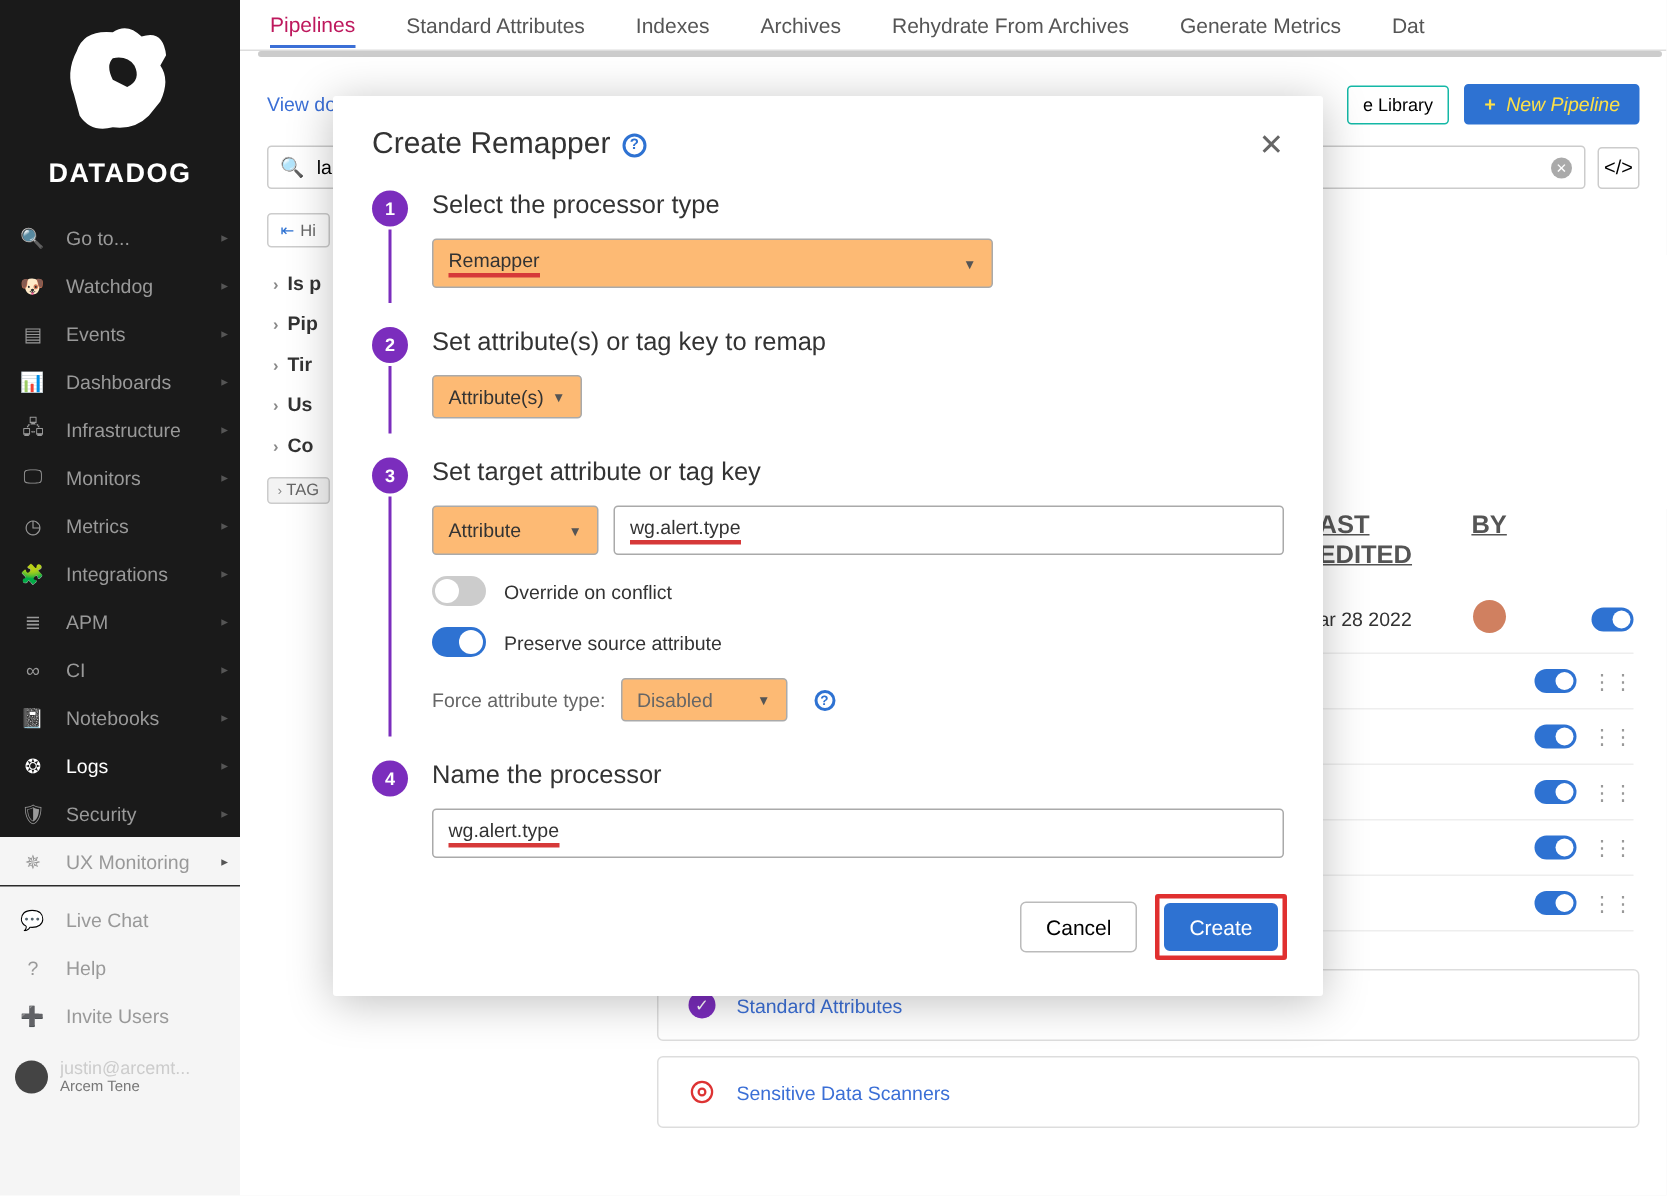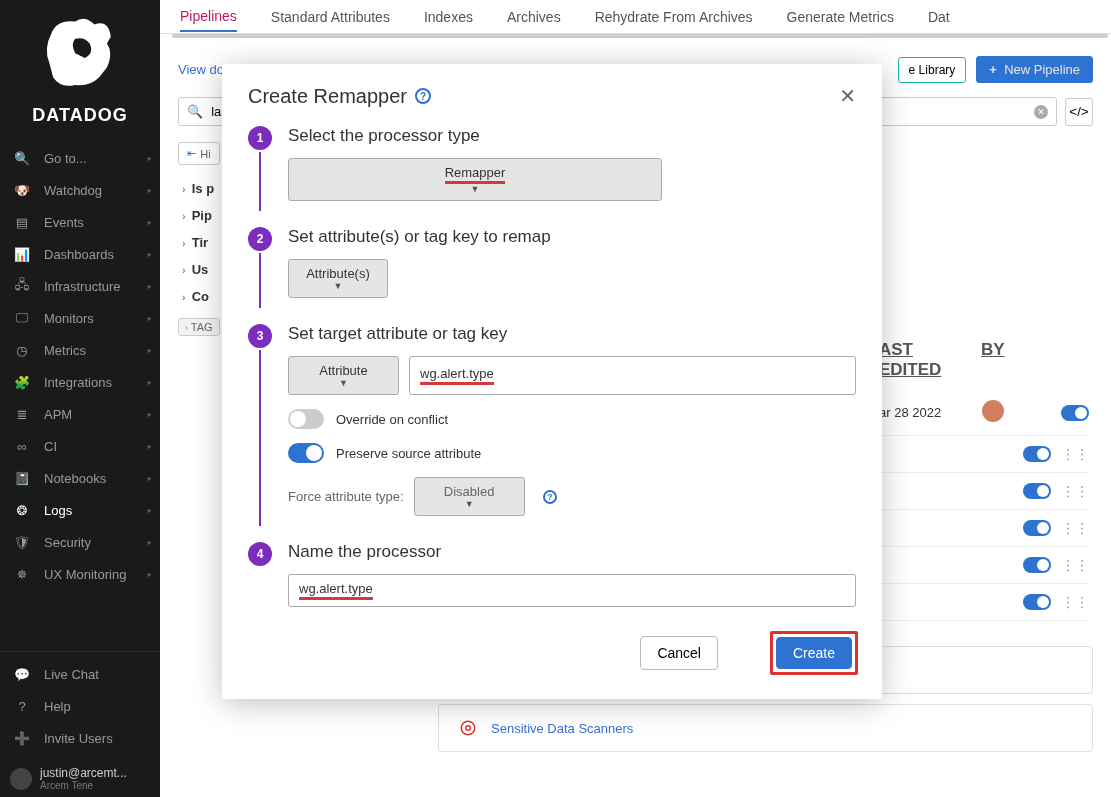--- a/index.html
+++ b/index.html
@@ -1,19 +1,19 @@
 <!DOCTYPE html>
 <html><head>
 <meta charset="utf-8">
 <style>
   * { box-sizing: border-box; margin: 0; padding: 0; }
   body { font-family: -apple-system, BlinkMacSystemFont, "Segoe UI", Helvetica, Arial, sans-serif; font-size: 13px; color: #333; background: #f5f5f5; width: 1111px; height: 797px; overflow: hidden; position: relative; }
   
   
-  .sidebar { position: absolute; left: 0; top: 0; width: 160px; height: 797px; background: #1a1a1a; color: #999; display: flex; flex-direction: column; }
+  .sidebar { position: absolute; left: 0; top: 0; width: 160px; height: 558px; background: #1a1a1a; color: #999; display: flex; flex-direction: column; }
   .logo { text-align: center; padding: 10px 0 6px; }
   .logo svg { width: 96px; height: 96px; }
   .logo-text { color: #fff; font-weight: 700; font-size: 18px; letter-spacing: 1px; margin-top: -4px; text-align: center; }
   .nav { flex: 1; padding-top: 10px; }
   .nav-item { display: flex; align-items: center; padding: 8px 14px; cursor: pointer; color: #999; font-size: 13px; position: relative; }
   .nav-item.active { color: #fff; }
   .nav-icon { width: 16px; height: 16px; margin-right: 14px; display: inline-flex; align-items: center; justify-content: center; }
   .nav-caret { position: absolute; right: 8px; color: #555; font-size: 9px; }
   .nav-bottom { border-top: 1px solid #2a2a2a; padding-top: 6px; padding-bottom: 6px; }
   .user-row { display: flex; align-items: center; padding: 6px 10px; }
@@ -24,21 +24,21 @@
   
   
   .main { position: absolute; left: 160px; top: 0; right: 0; bottom: 0; background: #fff; }
   .tabs { display: flex; align-items: center; padding: 0 20px; border-bottom: 1px solid #ddd; background: #fff; height: 34px; gap: 34px; }
   .divider-bar { height: 4px; background: #ccc; margin: 0 3px 0 12px; border-radius: 2px;}
   .tab { color: #555; font-size: 14px; padding: 6px 0; cursor: pointer; }
   .tab.active { color: #be185d; border-bottom: 2px solid #3b6fd6; font-weight: 500; }
   .toolbar { display: flex; align-items: center; gap: 10px; padding: 18px 18px 10px; }
   .link { color: #3b6fd6; cursor: pointer; }
   .btn-outline { border: 1px solid #14b8a6; background: #fff; padding: 5px 10px; border-radius: 3px; cursor: pointer; font-size: 12px; }
-  .btn-primary { background: #2e72d2; color: #e5e5e5; border: 1px solid #2e72d2; padding: 5px 12px; border-radius: 3px; cursor: pointer; font-size: 13px; }
+  .btn-primary { background: #2e72d2; color: #fde047; border: 1px solid #2e72d2; padding: 5px 12px; border-radius: 3px; cursor: pointer; font-size: 13px; font-style: italic; }
   .search-row { display: flex; align-items: center; gap: 8px; padding: 4px 18px 10px; }
   .search-box { flex: 1; display: flex; align-items: center; border: 1px solid #ccc; border-radius: 3px; padding: 4px 8px; background: #fff; }
   .search-box input { border: none; outline: none; flex: 1; font-size: 13px; padding: 2px; }
   .icon-btn { width: 28px; height: 28px; border: 1px solid #ccc; border-radius: 3px; background: #fff; display: inline-flex; align-items: center; justify-content: center; cursor: pointer; }
   .clear-circle { width: 14px; height: 14px; border-radius: 50%; background: #aaa; color: #fff; font-size: 9px; display: inline-flex; align-items: center; justify-content: center; margin-left: 6px; cursor:pointer; }
   
   .content { padding: 6px 18px; }
   .hide-btn { border: 1px solid #ccc; border-radius: 3px; padding: 4px 8px; font-size: 11px; color: #666; cursor: pointer; display: inline-flex; align-items: center; gap:4px; margin-bottom: 10px; background:#fff;}
   .tree-row { padding: 6px 4px; font-size: 13px; color: #333; cursor: pointer; }
   .tree-row .chev { color: #888; font-size: 11px; margin-right: 6px; }
@@ -64,36 +64,36 @@
   .modal-header { display:flex; align-items:center; padding: 20px 26px 10px; }
   .modal-title { font-size: 20px; color:#333; }
   .modal-help { color:#2e72d2; margin-left:8px; width:16px; height:16px; border-radius:50%; border:2px solid #2e72d2; display:inline-flex; align-items:center; justify-content:center; font-size:10px; font-weight:700;}
   .modal-close { margin-left:auto; font-size:20px; color:#666; cursor:pointer; background:none; border:none; }
   .step { display:flex; padding: 8px 26px; gap: 16px; }
   .step-col { width: 24px; display:flex; flex-direction:column; align-items:center; }
   .step-num { width:24px; height:24px; border-radius:50%; background:#7b2dbd; color:#fff; display:flex; align-items:center; justify-content:center; font-size:12px; font-weight:600; }
   .step-line { flex:1; width:2px; background:#7b2dbd; margin-top:2px; }
   .step-body { flex:1; padding-bottom: 10px; }
   .step-title { font-size: 17px; color:#333; margin-bottom: 12px; }
-  .select { border:1px solid #aaa; border-radius:3px; padding: 6px 10px; font-size:13px; background:#e5e5e5; display:flex; align-items:center; justify-content:space-between; cursor:pointer;flex-direction:column; }
+  .select { border:1px solid #aaa; border-radius:3px; padding: 6px 10px; font-size:13px; background:#fdba74; display:flex; align-items:center; justify-content:space-between; cursor:pointer; }
   .select.wide { width: 374px; }
   .select.sm { width: 100px; }
   .select.xs { width: 111px; }
   .underline-red { border-bottom: 3px solid #d63939; display:inline-block; padding-bottom:1px; }
   .field-row { display:flex; gap:10px; }
   .text-input { flex:1; border:1px solid #aaa; border-radius:3px; padding:6px 10px; font-size:13px; outline:none; }
   .switch-row { display:flex; align-items:center; gap:12px; margin-top:14px; font-size:13px; color:#333; }
   .switch { width:36px; height:20px; border-radius:10px; background:#ccc; position:relative; cursor:pointer; }
   .switch.on { background:#2e72d2; }
   .switch::after { content:''; position:absolute; top:2px; left:2px; width:16px; height:16px; background:#fff; border-radius:50%; transition:left .1s; }
   .switch.on::after { left:18px; }
   .force-row { display:flex; align-items:center; gap:10px; margin-top:14px; font-size:13px; color:#666; }
   .modal-footer { display:flex; justify-content:flex-end; gap:12px; padding: 6px 24px 24px; align-items:center; }
   .btn-cancel { border:1px solid #bbb; background:#fff; padding:8px 16px; border-radius:4px; cursor:pointer; font-size:14px; }
-  .btn-create-wrap { border:3px solid #e03030; padding:3px; border-radius:2px;margin-left:40px; }
+  .btn-create-wrap { border:3px solid #e03030; padding:3px; border-radius:2px; }
   .btn-create { background:#2e72d2; color:#fff; border:1px solid #2e72d2; padding:7px 16px; border-radius:4px; cursor:pointer; font-size:14px; }
   .caret-d { font-size:9px; color:#555; }
 </style>
 </head>
 <body>
 
 <div class="sidebar">
   <div class="logo">
     <svg viewBox="0 0 100 100" fill="#fff">
       <path d="M20 25 Q25 10 45 12 Q55 5 65 15 Q80 10 82 28 L78 35 Q85 45 78 60 L70 70 Q60 80 45 78 Q30 82 22 70 L18 55 Q12 40 20 25 Z M45 30 Q40 35 45 45 L55 50 Q65 45 60 35 Q55 28 45 30 Z M35 55 L60 55 L58 68 L38 68 Z"></path>

